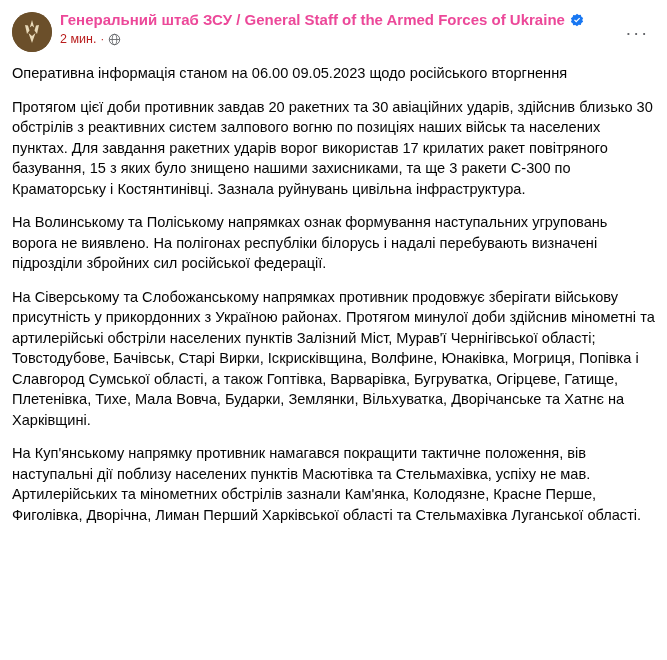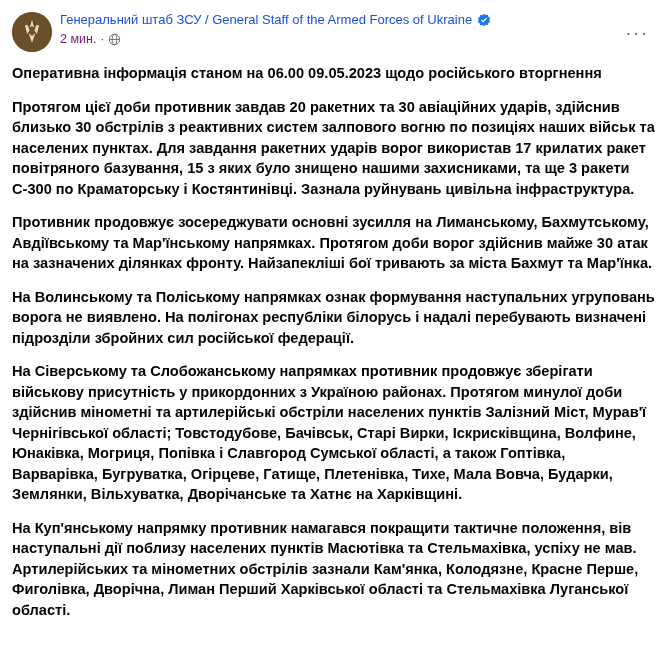--- a/index.html
+++ b/index.html
@@ -44,36 +44,36 @@
     min-width: 0;
     padding-top: 1px;
   }
   .page-name-row {
     display: flex;
     align-items: center;
     flex-wrap: nowrap;
     line-height: 18px;
   }
   .page-name {
-    font-size: 13px;
-    font-weight: normal;
-    color: #1d4ed8;
+    font-size: 15px;
+    font-weight: bold;
+    color: #ec4899;
     white-space: nowrap;
   }
   .verified {
     margin-left: 5px;
     flex: 0 0 auto;
     display: inline-flex;
     align-items: center;
   }
   .meta-row {
     display: flex;
     align-items: center;
     margin-top: 3px;
-    color: #701a75;
+    color: #b91c1c;
     font-size: 12.5px;
   }
   .meta-sep {
     margin: 0 4px;
     font-size: 11px;
     line-height: 1;
   }
   .globe-icon {
     display: inline-flex;
     align-items: center;
@@ -96,21 +96,20 @@
     user-select: none;
   }
   .post-body {
     margin-top: 9px;
     font-size: 14.6px;
     line-height: 20.5px;
     color: #050505;
   }
   .post-body p {
     margin: 0 0 13px 0;
-    font-weight: bold;
   }
   .post-body p:last-child {
     margin-bottom: 0;
   }
 </style>
 </head>
 <body>
 
 <div class="post">
 
@@ -148,19 +147,18 @@
         </span>
       </div>
     </div>
 
     <div class="more-btn">···</div>
   </div>
 
   <div class="post-body">
     <p>Оперативна інформація станом на 06.00 09.05.2023 щодо російського вторгнення</p>
     <p>Протягом цієї доби противник завдав 20 ракетних та 30 авіаційних ударів, здійснив близько 30 обстрілів з реактивних систем залпового вогню по позиціях наших військ та населених пунктах. Для завдання ракетних ударів ворог використав 17 крилатих ракет повітряного базування, 15 з яких було знищено нашими захисниками, та ще 3 ракети С-300 по Краматорську і Костянтинівці. Зазнала руйнувань цивільна інфраструктура.</p>
-    <p>Противник продовжує зосереджувати основні зусилля на Лиманському, Бахмутському, Авдіївському та Мар'їнському напрямках. Протягом доби ворог здійснив майже 30 атак на зазначених ділянках фронту. Найзапекліші бої тривають за міста Бахмут та Мар'їнка.</p>
     <p>На Волинському та Поліському напрямках ознак формування наступальних угруповань ворога не виявлено. На полігонах республіки білорусь і надалі перебувають визначені підрозділи збройних сил російської федерації.</p>
     <p>На Сіверському та Слобожанському напрямках противник продовжує зберігати військову присутність у прикордонних з Україною районах. Протягом минулої доби здійснив мінометні та артилерійські обстріли населених пунктів Залізний Міст, Мурав'ї Чернігівської області; Товстодубове, Бачівськ, Старі Вирки, Іскрисківщина, Волфине, Юнаківка, Могриця, Попівка і Славгород   Сумської області, а також Гоптівка, Варварівка, Бугруватка, Огірцеве, Гатище, Плетенівка, Тихе, Мала Вовча, Бударки, Землянки, Вільхуватка, Дворічанське та  Хатнє на Харківщині.</p>
     <p>На Куп'янському напрямку противник намагався покращити тактичне положення, вів наступальні дії поблизу населених пунктів Масютівка та Стельмахівка, успіху не мав. Артилерійських та мінометних обстрілів зазнали Кам'янка, Колодязне, Красне Перше, Фиголівка, Дворічна, Лиман Перший Харківської області та Стельмахівка Луганської області.</p>
   </div>
 
 </div>
 
 </body></html>

